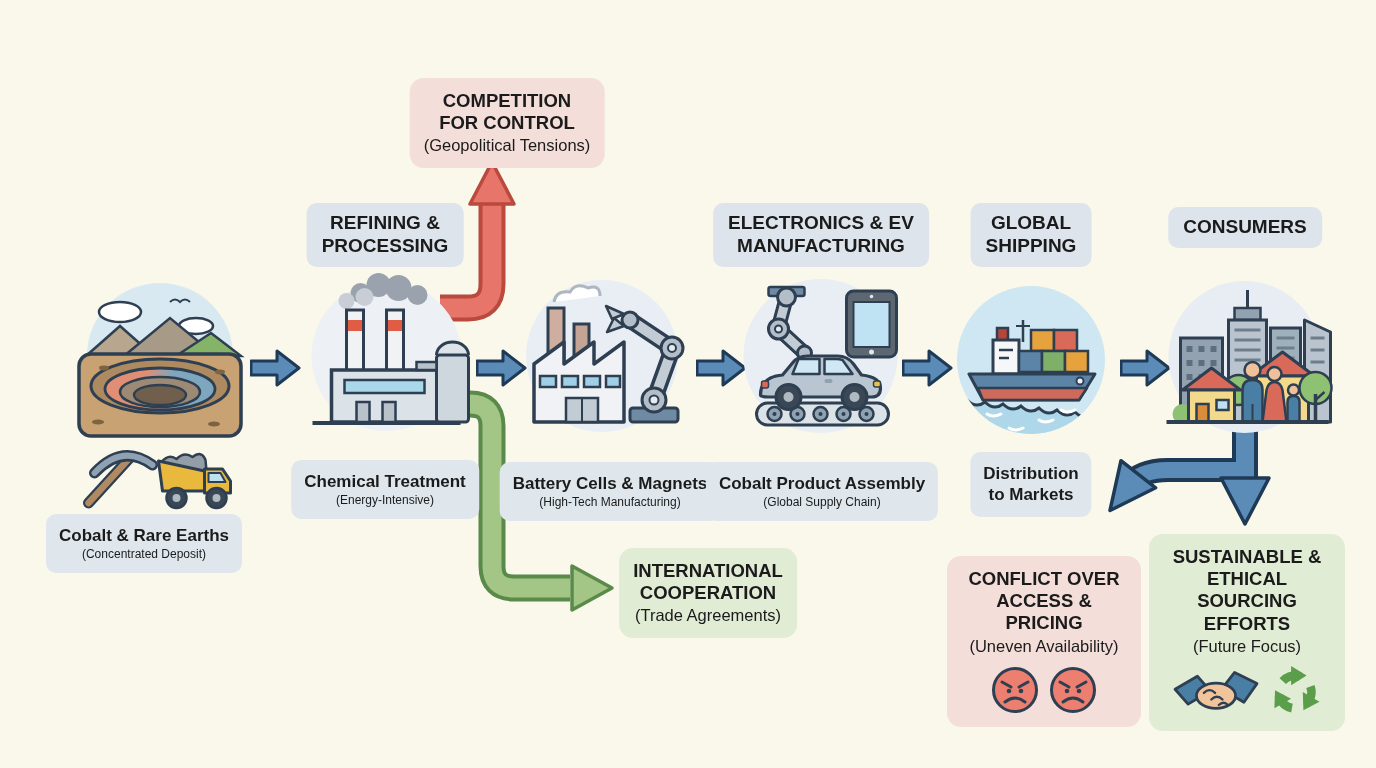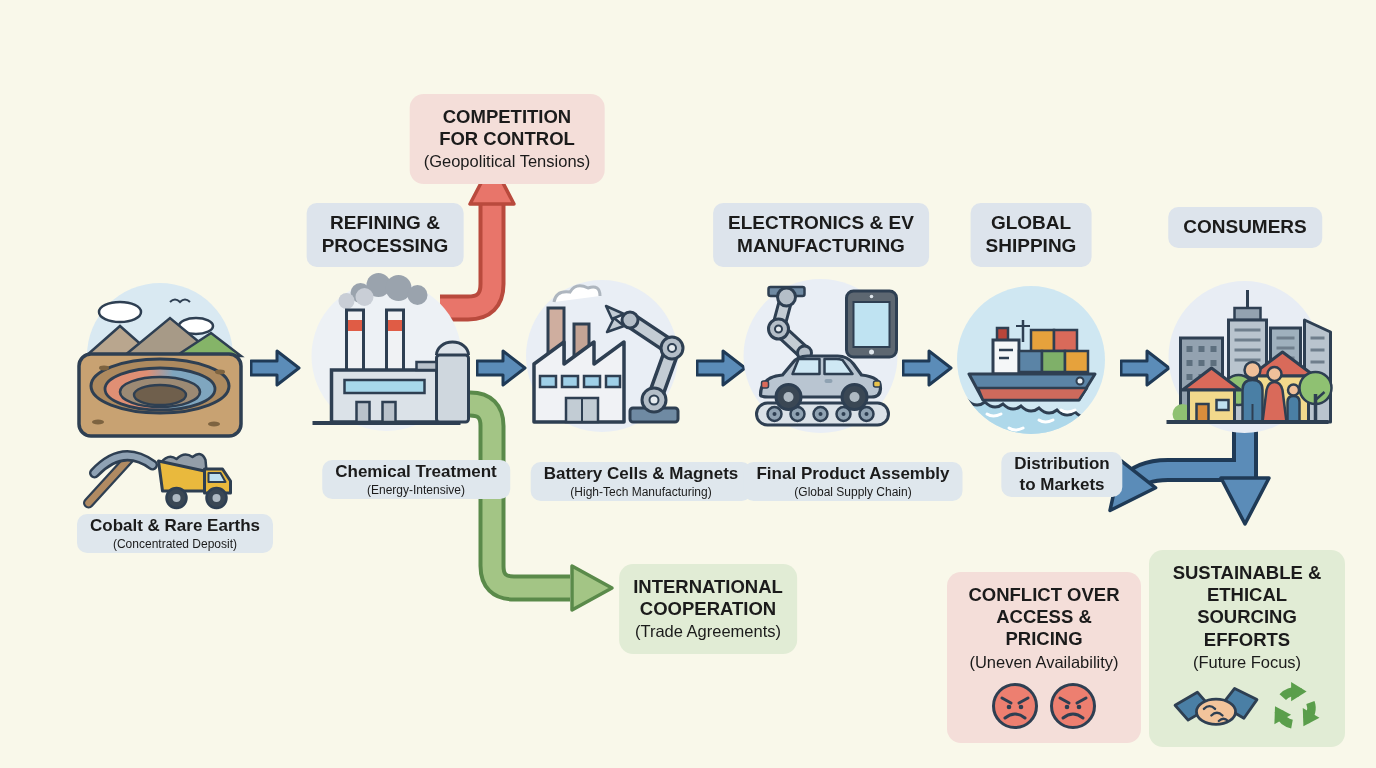--- a/index.html
+++ b/index.html
@@ -13,29 +13,29 @@
   .z1{z-index:1}.z2{z-index:2}
   .cc{transform:translate(-50%,-50%);}
   .hdr{
     position:absolute;z-index:3;background:var(--header-box,#dde4ec);
     border-radius:10px;padding:9px 15px;text-align:center;
     font-weight:bold;font-size:19px;line-height:1.2;color:var(--text,#1b1b1b);
     white-space:pre-line;transform:translateX(-50%);
   }
   .cap{
     position:absolute;z-index:3;background:var(--caption-box,#dfe7ed);
-    border-radius:10px;padding:2px 13px;text-align:center;
-    color:var(--text,#1b1b1b);transform:translateX(-50%);margin-left:31px;
+    border-radius:10px;padding:12px 13px;text-align:center;
+    color:var(--text,#1b1b1b);transform:translateX(-50%);
   }
   .cap .b{display:block;font-weight:bold;font-size:17px;line-height:1.22;white-space:pre-line;}
   .cap .s{display:block;font-size:12px;line-height:1.22;white-space:pre-line;text-align:center;}
   .cap .s:empty{display:none;}
   .callout{
     position:absolute;z-index:3;border-radius:14px;padding:12px 14px;text-align:center;
-    color:var(--text,#1b1b1b);transform:translateX(-50%);margin-top:16px;
+    color:var(--text,#1b1b1b);transform:translateX(-50%);
   }
   .callout .b{display:block;font-weight:bold;font-size:18.5px;line-height:1.2;white-space:pre-line;}
   .callout .s{display:block;font-size:16.5px;line-height:1.25;white-space:pre-line;margin-top:1px;}
   .pink{background:var(--pink-box,#f4ded9);}
   .green{background:var(--green-box,#e1ecd5);}
   .icrow{display:flex;justify-content:center;align-items:center;gap:8px;margin-top:9px;}
   svg{display:block;}
 </style>
 </head>
 <body>
@@ -342,21 +342,21 @@
   </div>
   <div class="cap" style="left:385px;top:460px">
     <span class="b">Chemical Treatment</span>
     <span class="s">(Energy-Intensive)</span>
   </div>
   <div class="cap" style="left:610px;top:462px">
     <span class="b">Battery Cells &amp; Magnets</span>
     <span class="s">(High-Tech Manufacturing)</span>
   </div>
   <div class="cap" style="left:822px;top:462px">
-    <span class="b">Final Product Assembly</span>
+    <span class="b">Cobalt Product Assembly</span>
     <span class="s">(Global Supply Chain)</span>
   </div>
   <div class="cap" style="left:1031px;top:452px">
     <span class="b">Distribution
 to Markets</span>
 
   </div>
 
   <div class="callout pink" style="left:507px;top:78px">
     <span class="b">COMPETITION

